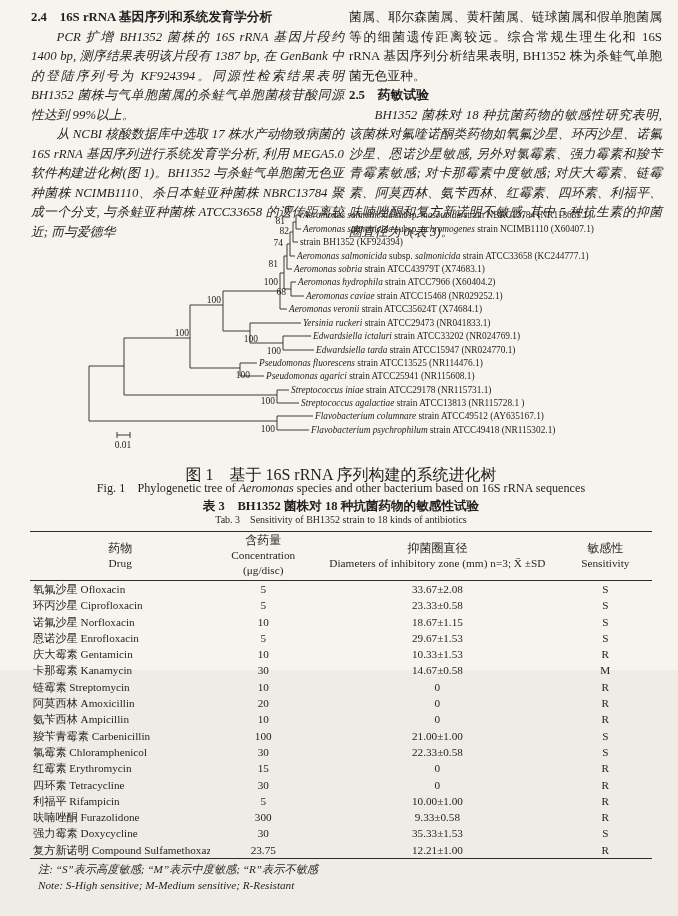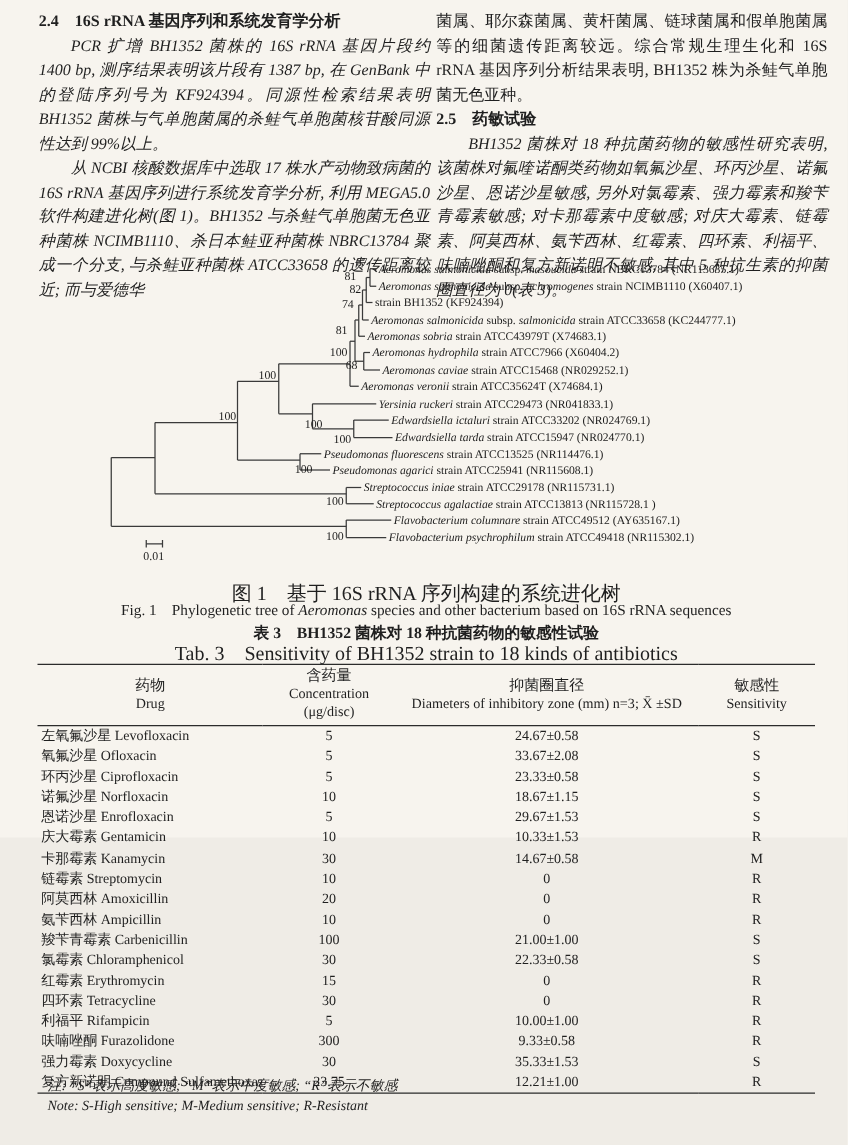--- a/index.html
+++ b/index.html
@@ -29,21 +29,21 @@
   .col p.indent{text-indent:2em;font-style:italic;}
   #tree-figure{position:absolute;left:0;top:203px;width:678px;height:262px;}
   svg text{fill:#1c1c1c;}
   .caption{
     position:absolute;left:30px;width:622px;text-align:center;
     white-space:nowrap;
   }
   #fig-caption-zh{top:465px;font-size:16px;}
   #fig-caption-en{top:480px;font-size:12.2px;}
   #tab-caption-zh{top:498px;font-size:12.6px;font-weight:bold;}
-  #tab-caption-en{top:513px;font-size:16px;}
+  #tab-caption-en{top:513px;font-size:10px;}
   #sens-table{
     position:absolute;left:30px;top:531px;width:622px;
     border-collapse:collapse;table-layout:fixed;
     font-size:11.2px;
   }
   #sens-table col.c1{width:29%;}
   #sens-table col.c2{width:17%;}
   #sens-table col.c3{width:39%;}
   #sens-table col.c4{width:15%;}
   #sens-table thead tr{border-top:1.5px solid #2b2b2b;border-bottom:1px solid #2b2b2b;}
@@ -198,26 +198,20 @@
           <span class="en">Diameters of inhibitory zone (mm) n=3; X̄ ±SD</span>
         </th>
         <th>
           <span class="zh">敏感性</span>
           <span class="en">Sensitivity</span>
         </th>
       </tr>
     </thead>
     <tbody id="table-body">
         <tr>
-          <td class="drug">左氧氟沙星  Levofloxacin</td>
-          <td>5</td>
-          <td>24.67±0.58</td>
-          <td>S</td>
-        </tr>
-        <tr>
           <td class="drug">氧氟沙星  Ofloxacin</td>
           <td>5</td>
           <td>33.67±2.08</td>
           <td>S</td>
         </tr>
         <tr>
           <td class="drug">环丙沙星  Ciprofloxacin</td>
           <td>5</td>
           <td>23.33±0.58</td>
           <td>S</td>

